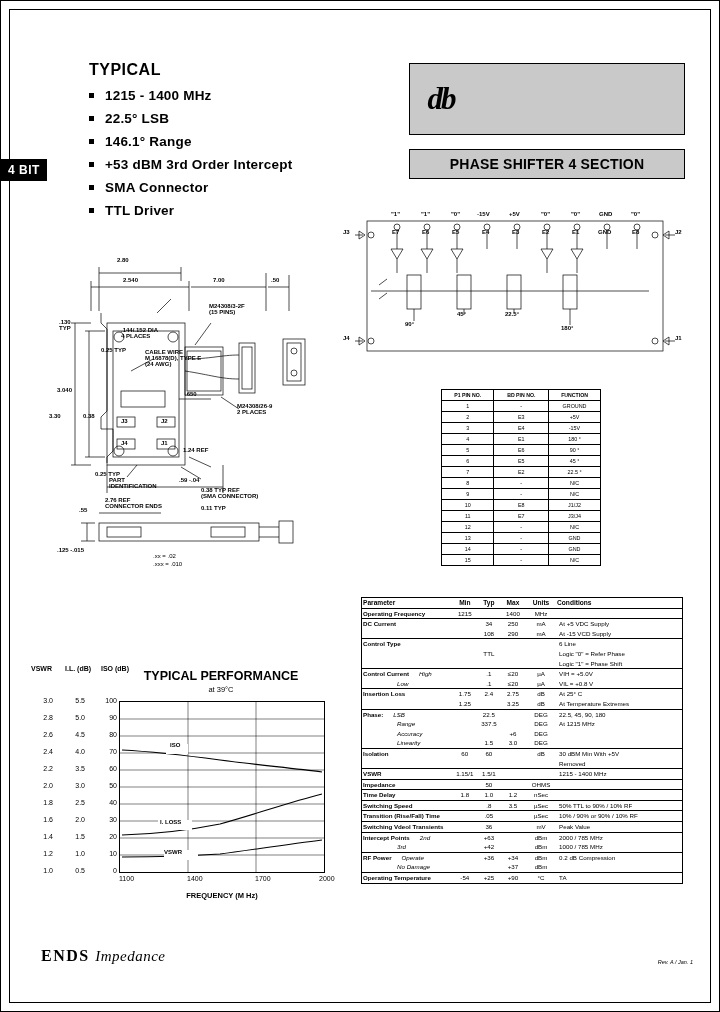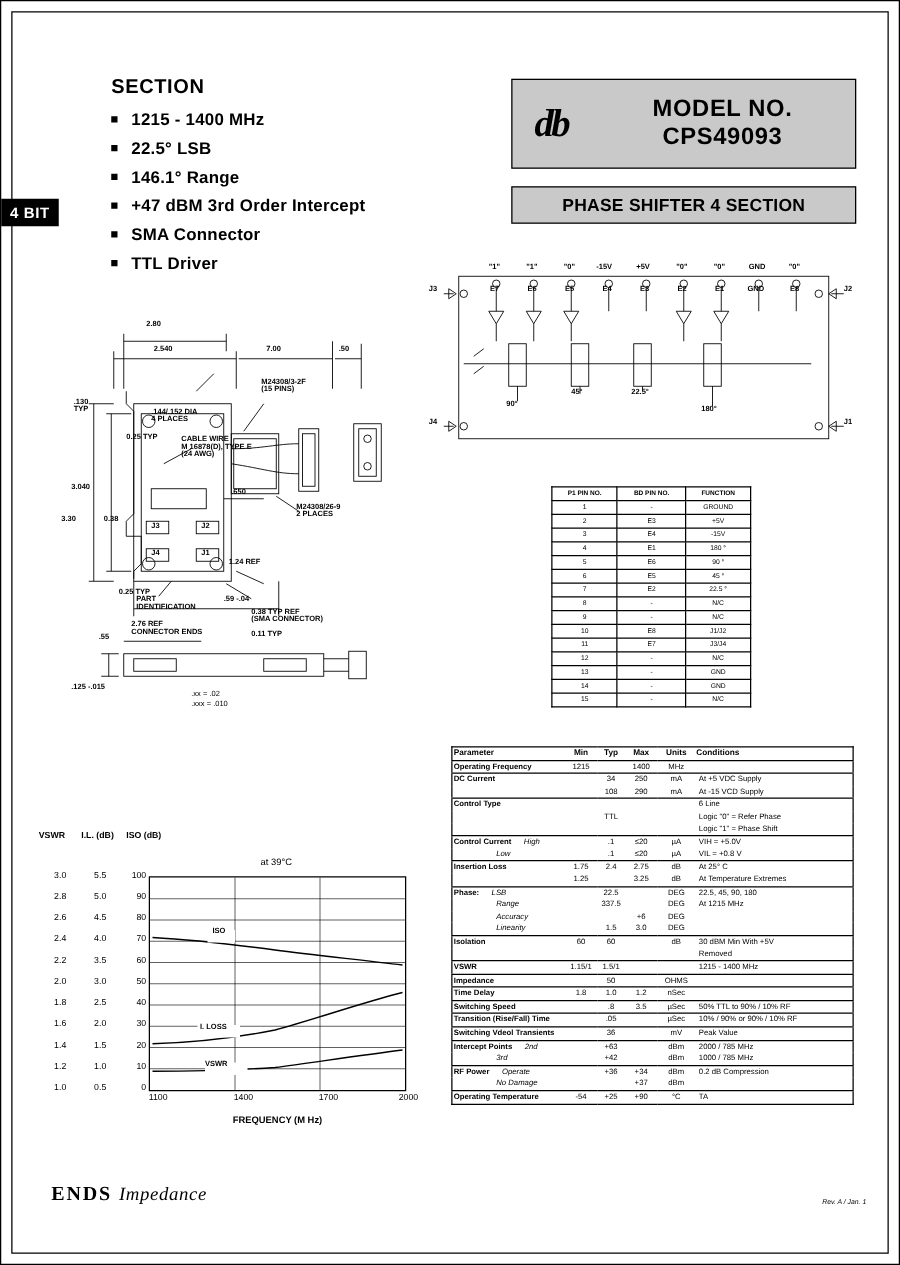--- a/index.html
+++ b/index.html
@@ -80,40 +80,36 @@
   .footer-rev{position:absolute;right:26px;top:958px;font-size:5.5px;font-style:italic;}
   svg{overflow:visible;}
 </style>
 </head>
 <body>
 
 <div class="page">
   <div class="inner-border"></div>
 
   <div class="features">
-    <h2>SECTION</h2>
+    <h2>TYPICAL</h2>
     <ul>
       <li>1215 - 1400 MHz</li>
       <li>22.5° LSB</li>
       <li>146.1° Range</li>
-      <li>+47 dBM 3rd Order Intercept</li>
+      <li>+53 dBM 3rd Order Intercept</li>
       <li>SMA Connector</li>
       <li>TTL Driver</li>
     </ul>
   </div>
 
   <div class="bit-tab">4 BIT</div>
 
   <div class="model-box">
     <div class="logo">
       <span class="logo-glyph">db</span>
-    </div>
-    <div class="model-text">
-      <div class="m1">MODEL NO.</div>
-      <div class="m2">CPS49093</div>
     </div>
   </div>
   <div class="phase-box">
     <span>PHASE SHIFTER 4 SECTION</span>
   </div>
 
   <div class="mech">
     <svg width="290" height="320" viewBox="0 0 290 320">
       <g stroke="#000" fill="none" stroke-width="0.7">
 
@@ -641,20 +637,21 @@
           <td><span class="lbl">Operating Temperature</span></td>
           <td style="text-align: center;">-54</td>
           <td style="text-align: center;">+25</td>
           <td style="text-align: center;">+90</td>
           <td style="text-align: center;">°C</td>
           <td style="padding-left: 3px;">TA</td>
         </tr>
       </tbody>
   </table>
 
+  <div class="tp-title">TYPICAL PERFORMANCE</div>
   <div class="tp-sub">at 39°C</div>
 
   <div style="position:absolute;left:30px;top:664px;width:90px;height:16px;">
     <span class="t7 b" style="left:0px;top:0px;">VSWR</span>
     <span class="t7 b" style="left:34px;top:0px;">I.L. (dB)</span>
     <span class="t7 b" style="left:70px;top:0px;">ISO (dB)</span>
   </div>
 
   <div id="ytick-vswr" style="position:absolute;left:32px;top:700px;width:22px;height:172px;">
       <div class="t7" style="left: 0px; top: -4px; width: 20px; text-align: right;">3.0</div>

